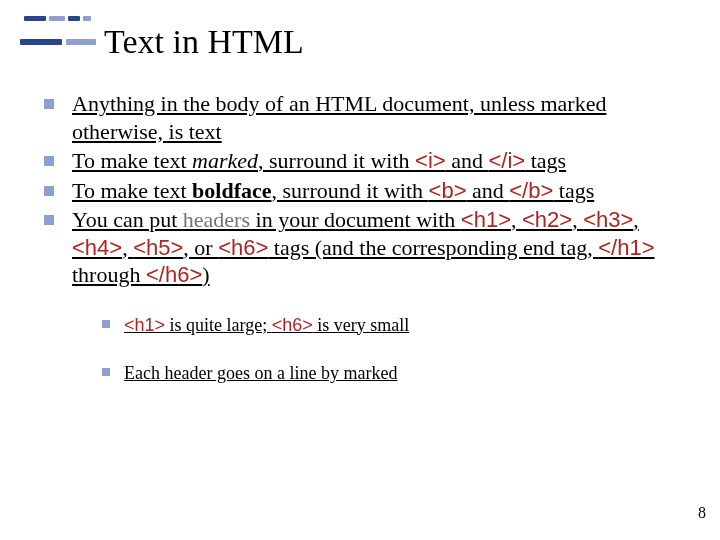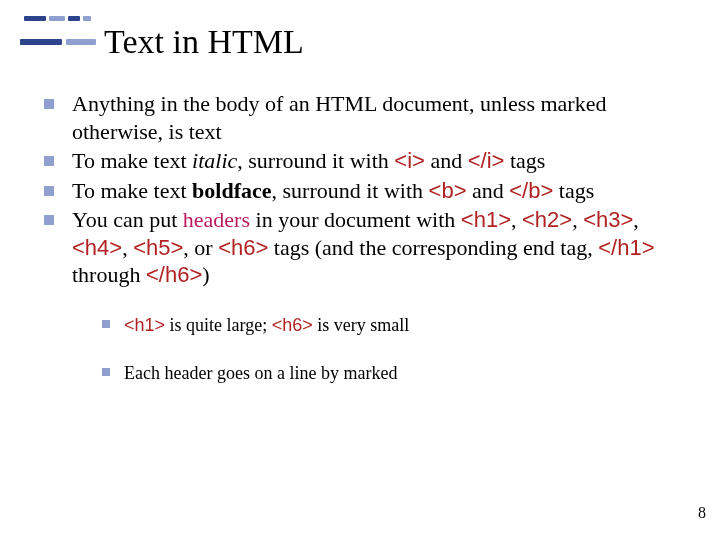--- a/index.html
+++ b/index.html
@@ -13,29 +13,29 @@
   .title-decor .a { width: 22px; height: 5px; }
   .title-decor .b { width: 16px; height: 5px; }
   .title-decor .c { width: 12px; height: 5px; }
   .title-decor .d { width: 8px; height: 5px; }
   .title-row { display: flex; align-items: center; }
   .title-row .dash.e { width: 42px; height: 6px; margin-right: 4px; }
   .title-row .dash.f { width: 30px; height: 6px; margin-right: 8px; }
   .title-text { font-size: 34px; font-weight: 400; }
   .content { position: absolute; left: 44px; top: 90px; right: 30px; }
   ul.main { list-style: none; }
-  ul.main > li { position: relative; padding-left: 28px; font-size: 22px; line-height: 1.25; margin-bottom: 2px; }
+  ul.main > li { position: relative; padding-left: 28px; font-size: 22px; line-height: 1.25; margin-bottom: 2px; text-decoration: underline; }
   ul.main > li::before { content: ""; position: absolute; left: 0; top: 9px; width: 10px; height: 10px; background: #8fa0d0; }
   ul.sub { list-style: none; margin-top: 12px; margin-left: 30px; }
   ul.sub > li { position: relative; padding-left: 22px; font-size: 18px; line-height: 1.35; margin-bottom: 2px; margin-top: 24px; }
   ul.sub > li::before { content: ""; position: absolute; left: 0; top: 7px; width: 8px; height: 8px; background: #8fa0d0; }
   .italic { font-style: italic; }
   .bold { font-weight: bold; margin-top: 8px; }
   .code { font-family: Arial, Helvetica, sans-serif; color: #b22222; }
-  .red { color: #be185d; }
+  .red { color: #737373; }
   .pagenum { position: absolute; right: 14px; bottom: 10px; font-size: 16px; }
 </style>
 </head>
 <body>
 
 <div class="slide">
   <div class="title-wrap">
     <div class="title-decor">
       <span class="dash dark a"></span>
       <span class="dash light b"></span>
@@ -48,21 +48,21 @@
       <span class="title-text">Text in HTML</span>
     </div>
   </div>
 
   <div class="content">
     <ul class="main">
       <li>
         <span>Anything in the body of an HTML document, unless marked otherwise, is text</span>
       </li>
       <li>
-        <span>To make text </span><span class="italic">italic</span><span>, surround it with </span><span class="code">&lt;i&gt;</span><span> and </span><span class="code">&lt;/i&gt;</span><span> tags</span>
+        <span>To make text </span><span class="italic">marked</span><span>, surround it with </span><span class="code">&lt;i&gt;</span><span> and </span><span class="code">&lt;/i&gt;</span><span> tags</span>
       </li>
       <li>
         <span>To make text </span><span class="bold">boldface</span><span>, surround it with </span><span class="code">&lt;b&gt;</span><span> and </span><span class="code">&lt;/b&gt;</span><span> tags</span>
       </li>
       <li>
         <span>You can put </span><span class="red">headers</span><span> in your document with </span><span class="code">&lt;h1&gt;</span><span>, </span><span class="code">&lt;h2&gt;</span><span>, </span><span class="code">&lt;h3&gt;</span><span>, </span><span class="code">&lt;h4&gt;</span><span>, </span><span class="code">&lt;h5&gt;</span><span>, or </span><span class="code">&lt;h6&gt;</span><span> tags (and the corresponding end tag, </span><span class="code">&lt;/h1&gt;</span><span> through </span><span class="code">&lt;/h6&gt;</span><span>)</span>
 
         <ul class="sub">
           <li>
             <span class="code">&lt;h1&gt;</span><span> is quite large; </span><span class="code">&lt;h6&gt;</span><span> is very small</span>

